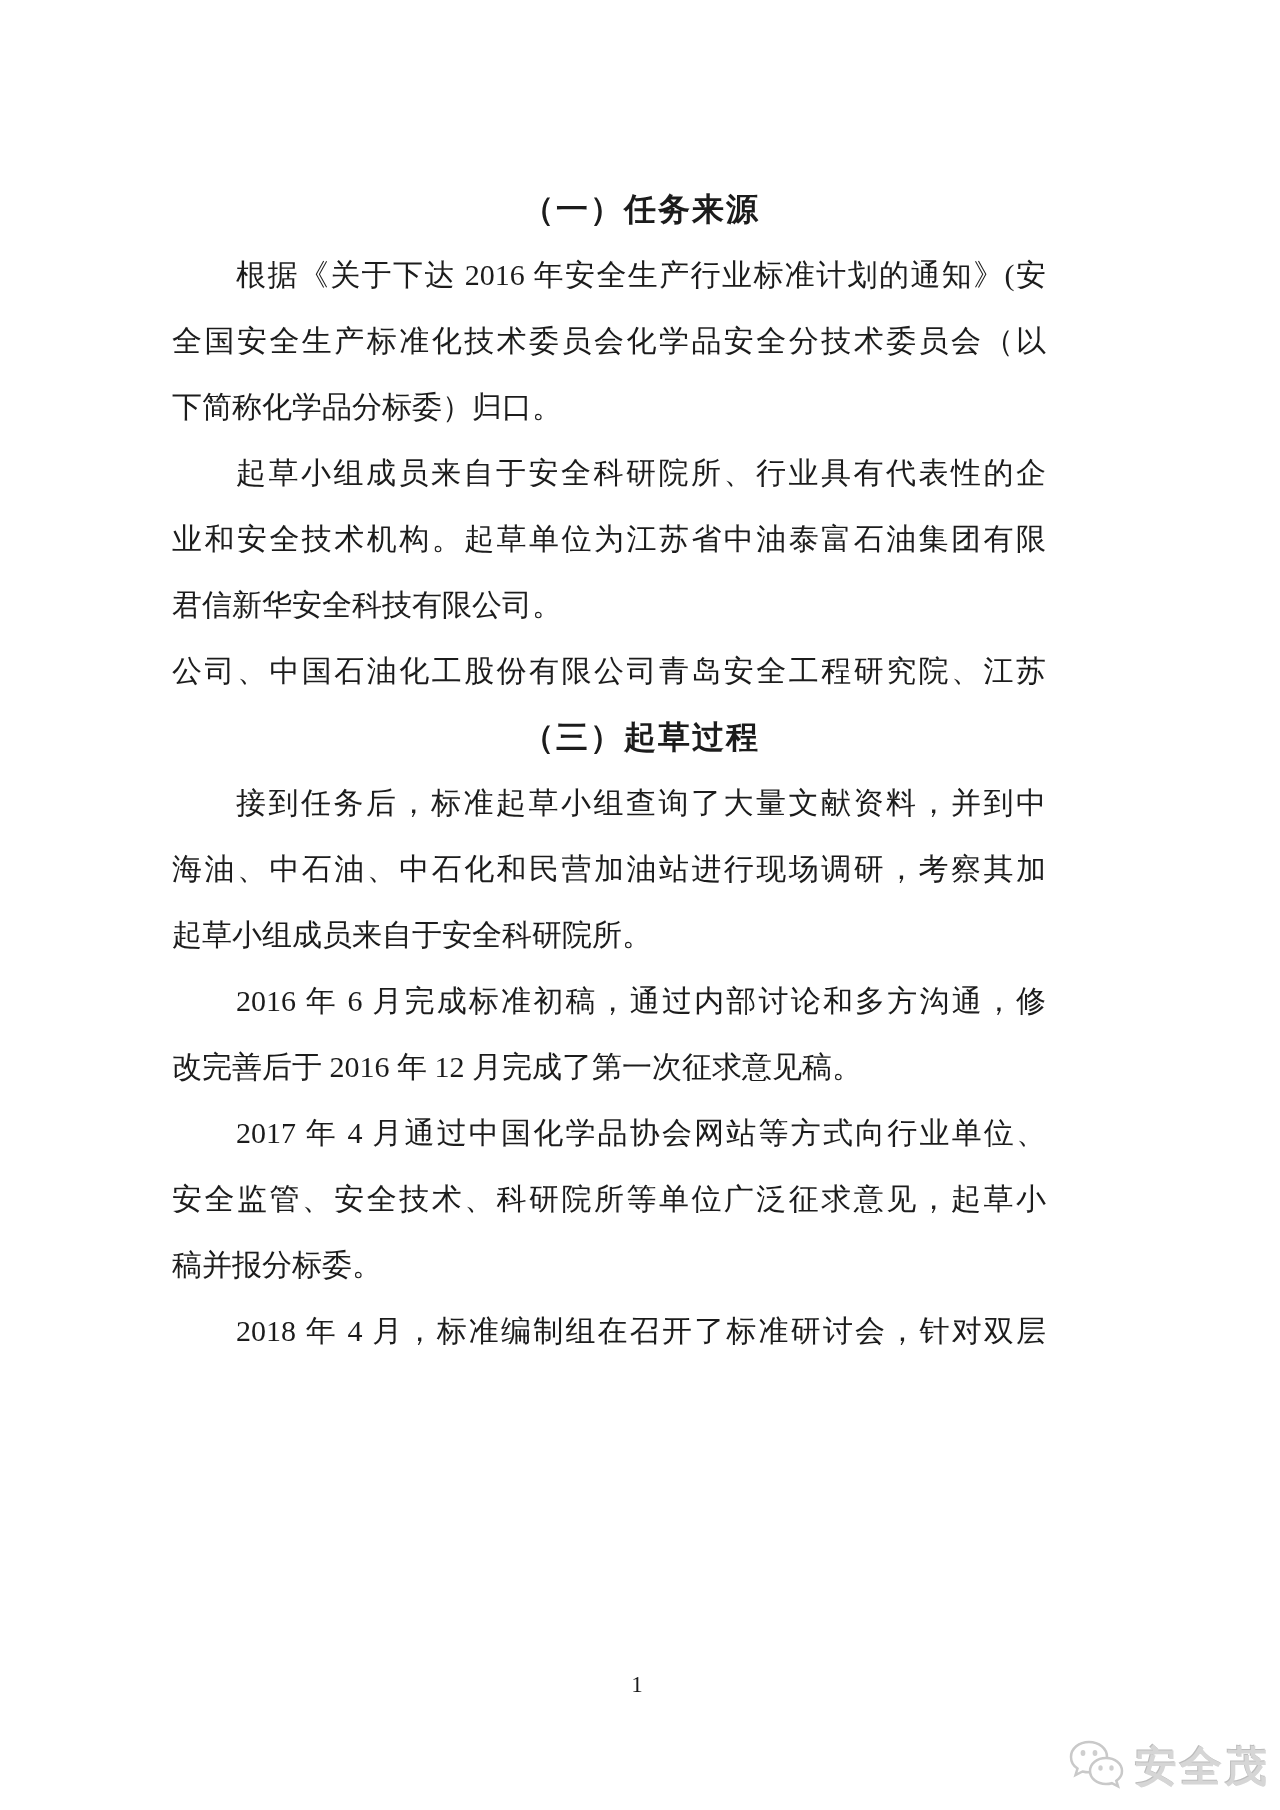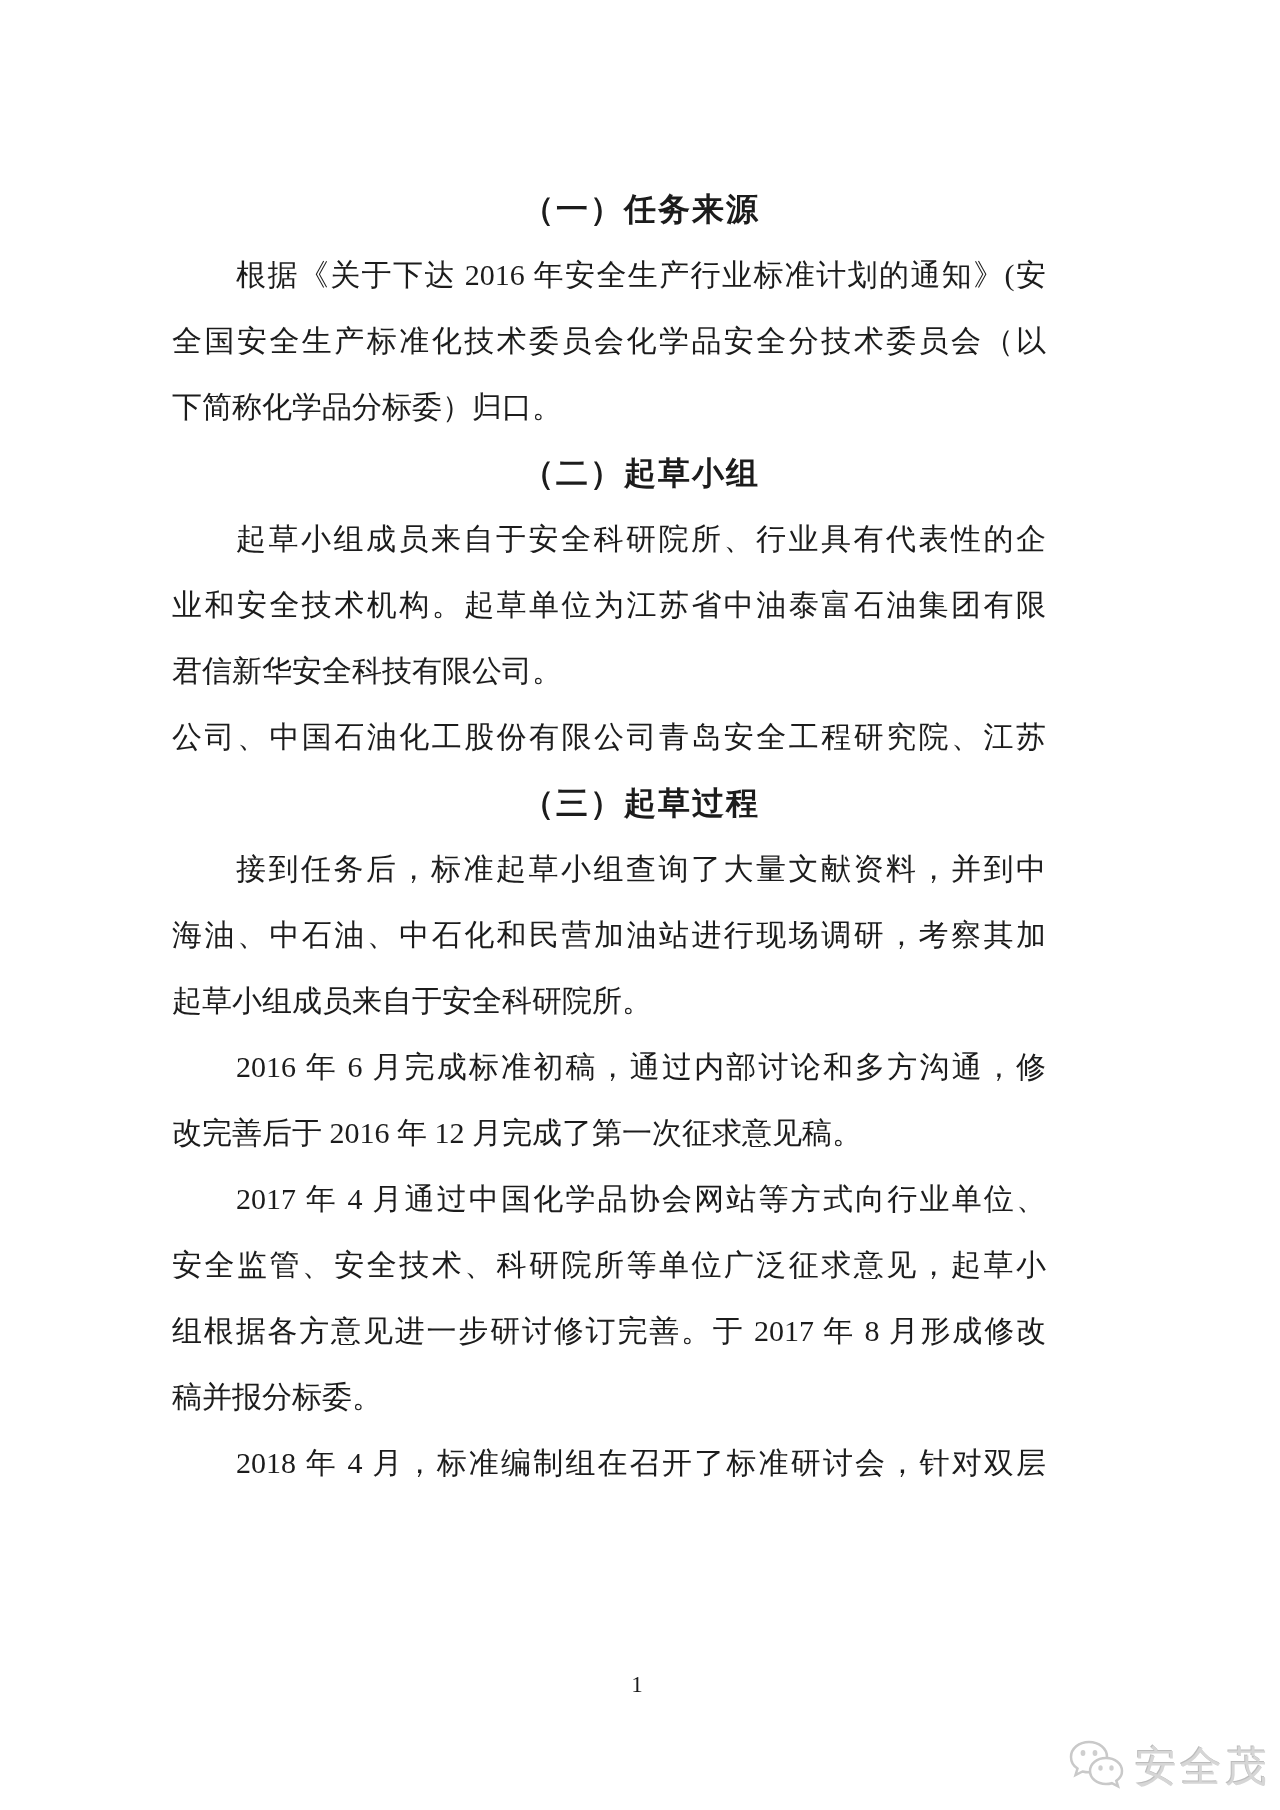--- a/index.html
+++ b/index.html
@@ -54,52 +54,50 @@
     position:absolute;
     right:10px; bottom:14px;
     display:flex;
     align-items:center;
     gap:6px;
     user-select:none;
   }
   .brand-name {
     font-family:"DejaVu Sans","Liberation Sans",sans-serif;
     font-size:42px;
-    font-weight:normal;
+    font-weight:bold;
     letter-spacing:3px;
     color:#d6d6d6;
     text-shadow:-1px -1px 0 #bcbcbc, 1px 1px 0 #ffffff;
     text-align:right;
   }
   .wechat-icon { display:block; }
 </style>
 </head>
 <body>
 
 <div class="page">
 
   <main class="doc">
       <div class="row h2">（一）任务来源</div>
       <div class="row line justify indent">根据《关于下达 2016 年安全生产行业标准计划的通知》(安</div>
       <div class="row line justify">全国安全生产标准化技术委员会化学品安全分技术委员会（以</div>
       <div class="row line">下简称化学品分标委）归口。</div>
-      <div class="row h2">（二）起草小组</div>
       <div class="row line justify indent">起草小组成员来自于安全科研院所、行业具有代表性的企</div>
       <div class="row line justify">业和安全技术机构。起草单位为江苏省中油泰富石油集团有限</div>
       <div class="row line">君信新华安全科技有限公司。</div>
       <div class="row line justify">公司、中国石油化工股份有限公司青岛安全工程研究院、江苏</div>
       <div class="row h2">（三）起草过程</div>
       <div class="row line justify indent">接到任务后，标准起草小组查询了大量文献资料，并到中</div>
       <div class="row line justify">海油、中石油、中石化和民营加油站进行现场调研，考察其加</div>
       <div class="row line">起草小组成员来自于安全科研院所。</div>
       <div class="row line justify indent">2016 年 6 月完成标准初稿，通过内部讨论和多方沟通，修</div>
       <div class="row line">改完善后于 2016 年 12 月完成了第一次征求意见稿。</div>
       <div class="row line justify indent">2017 年 4 月通过中国化学品协会网站等方式向行业单位、</div>
       <div class="row line justify">安全监管、安全技术、科研院所等单位广泛征求意见，起草小</div>
-      <div class="row line justify">组根据各方意见进一步研讨修订完善。于 2017 年 8 月形成修改</div>
       <div class="row line">稿并报分标委。</div>
       <div class="row line justify indent">2018 年 4 月，标准编制组在召开了标准研讨会，针对双层</div>
     </main>
 
   <div class="page-number">1</div>
 
   <div class="footer-watermark">
     <svg class="wechat-icon" width="64" height="58" viewBox="0 0 64 58" fill="none" xmlns="http://www.w3.org/2000/svg">
 
       <g stroke="#c9c9c9" stroke-width="2.5" fill="#ffffff">

